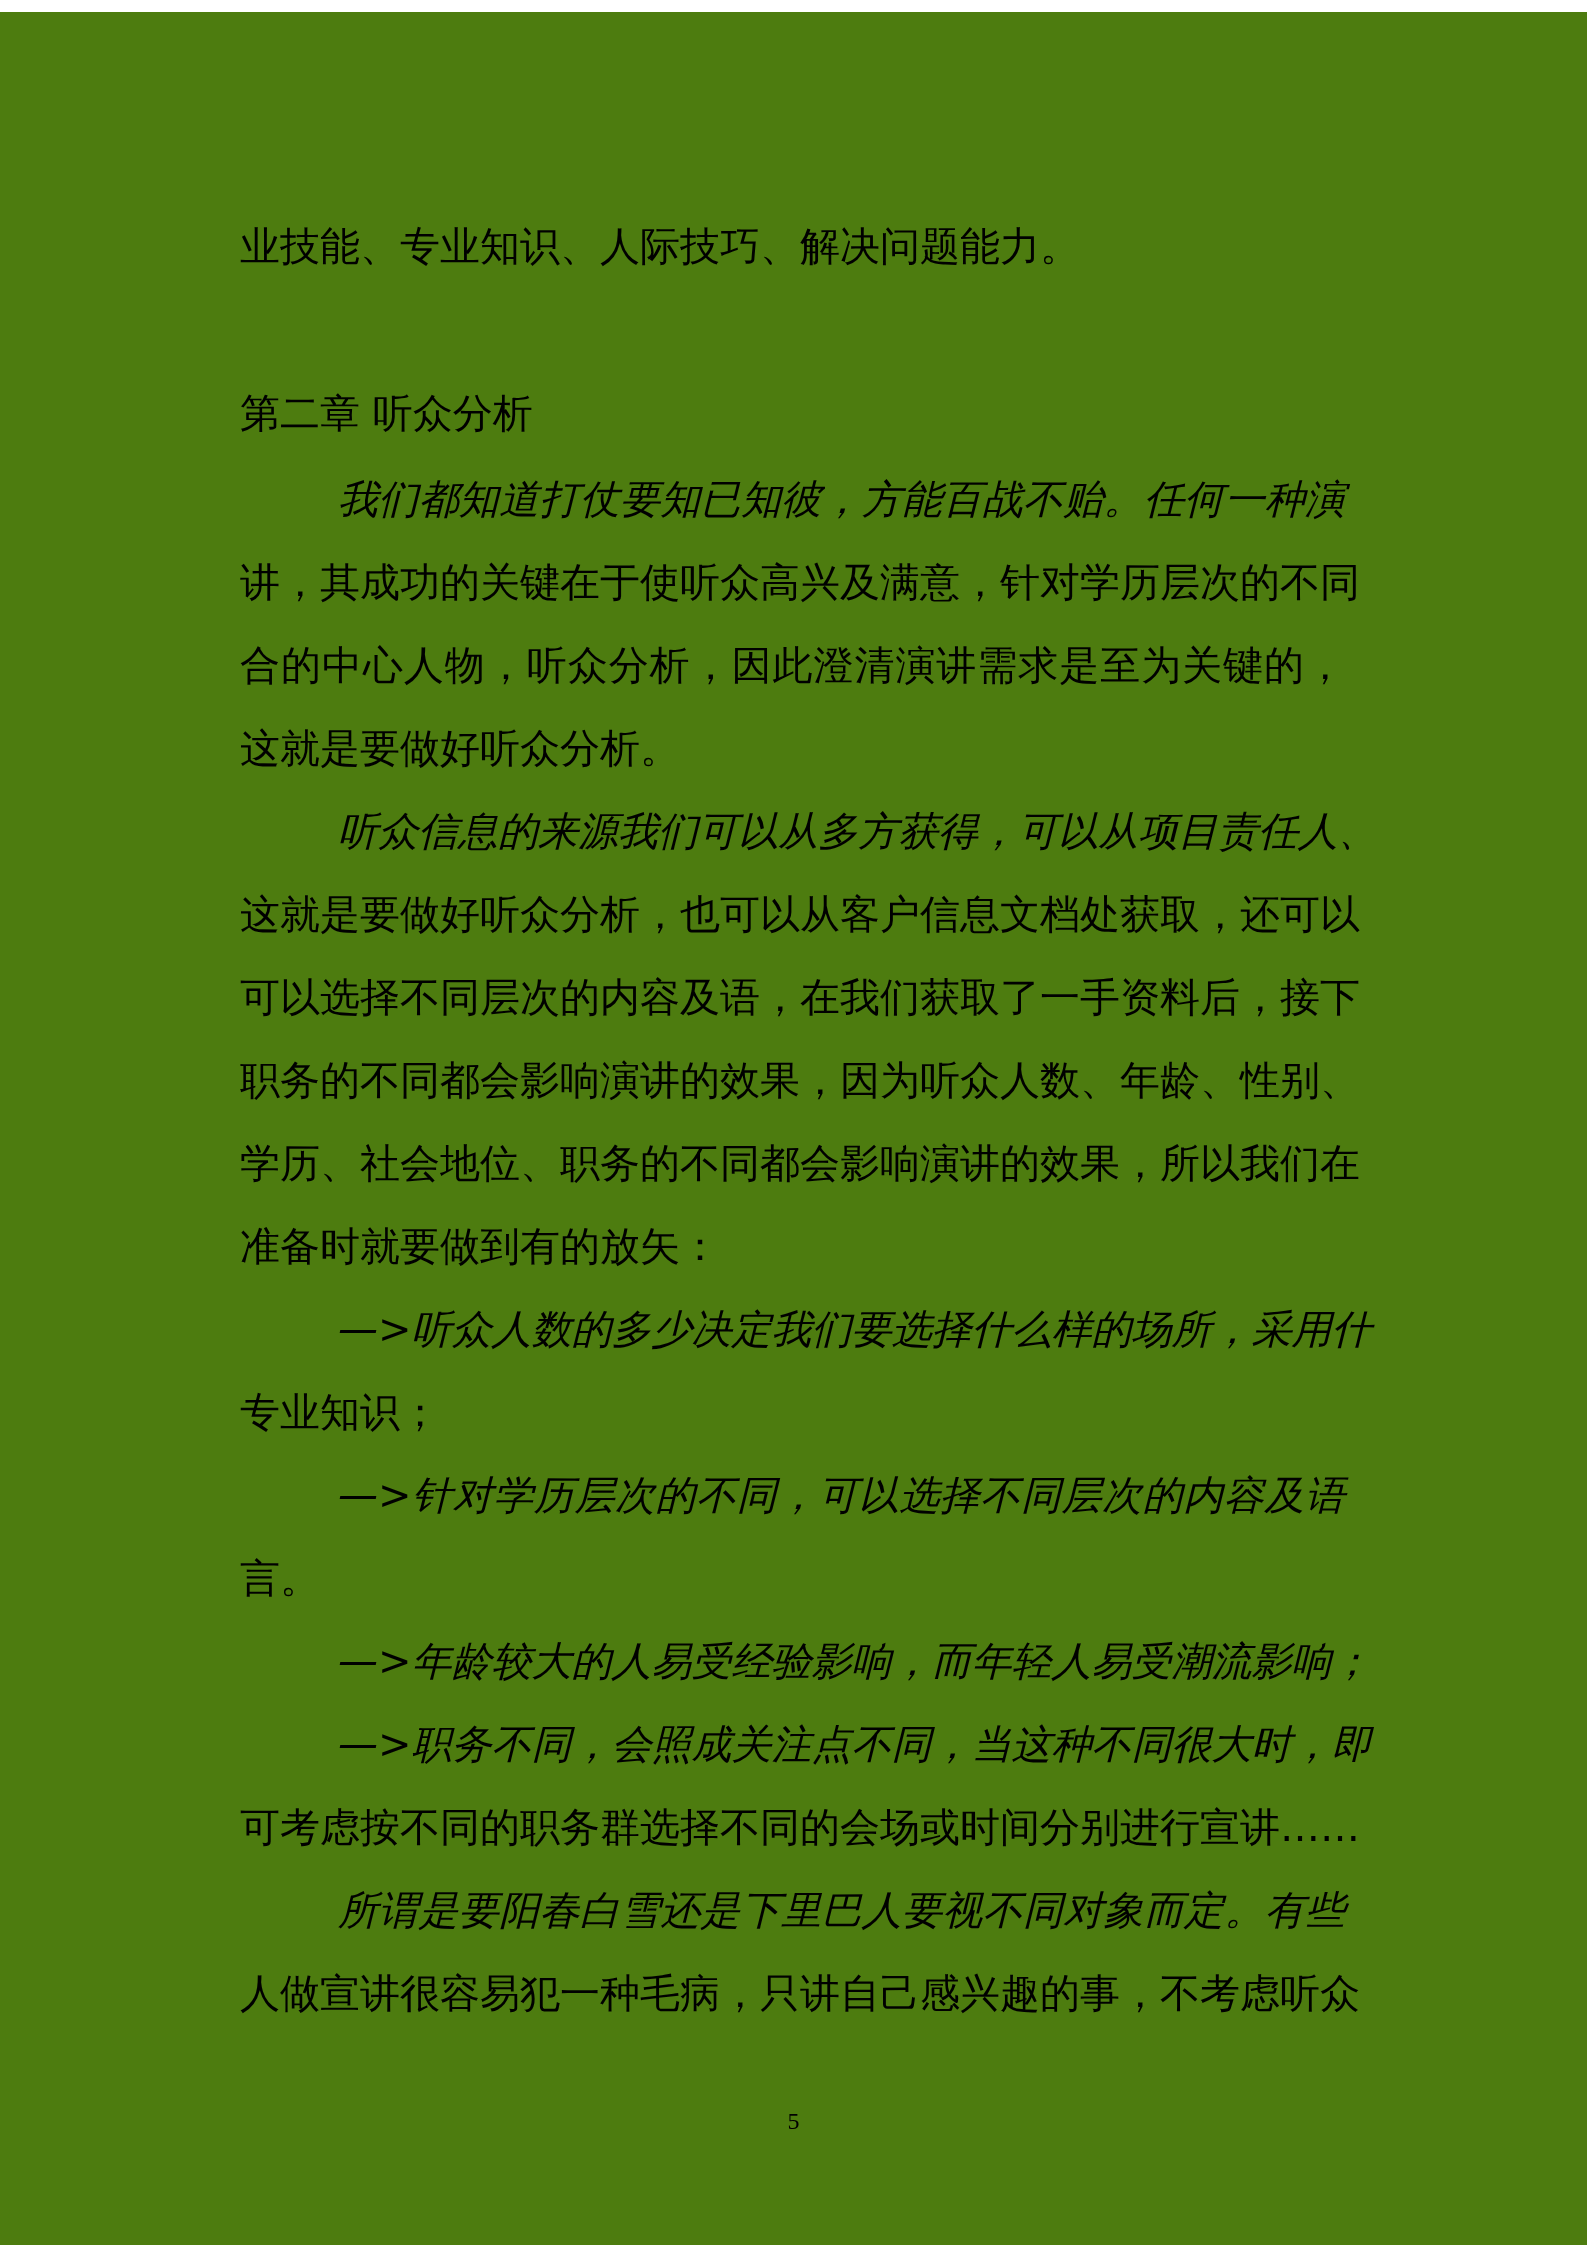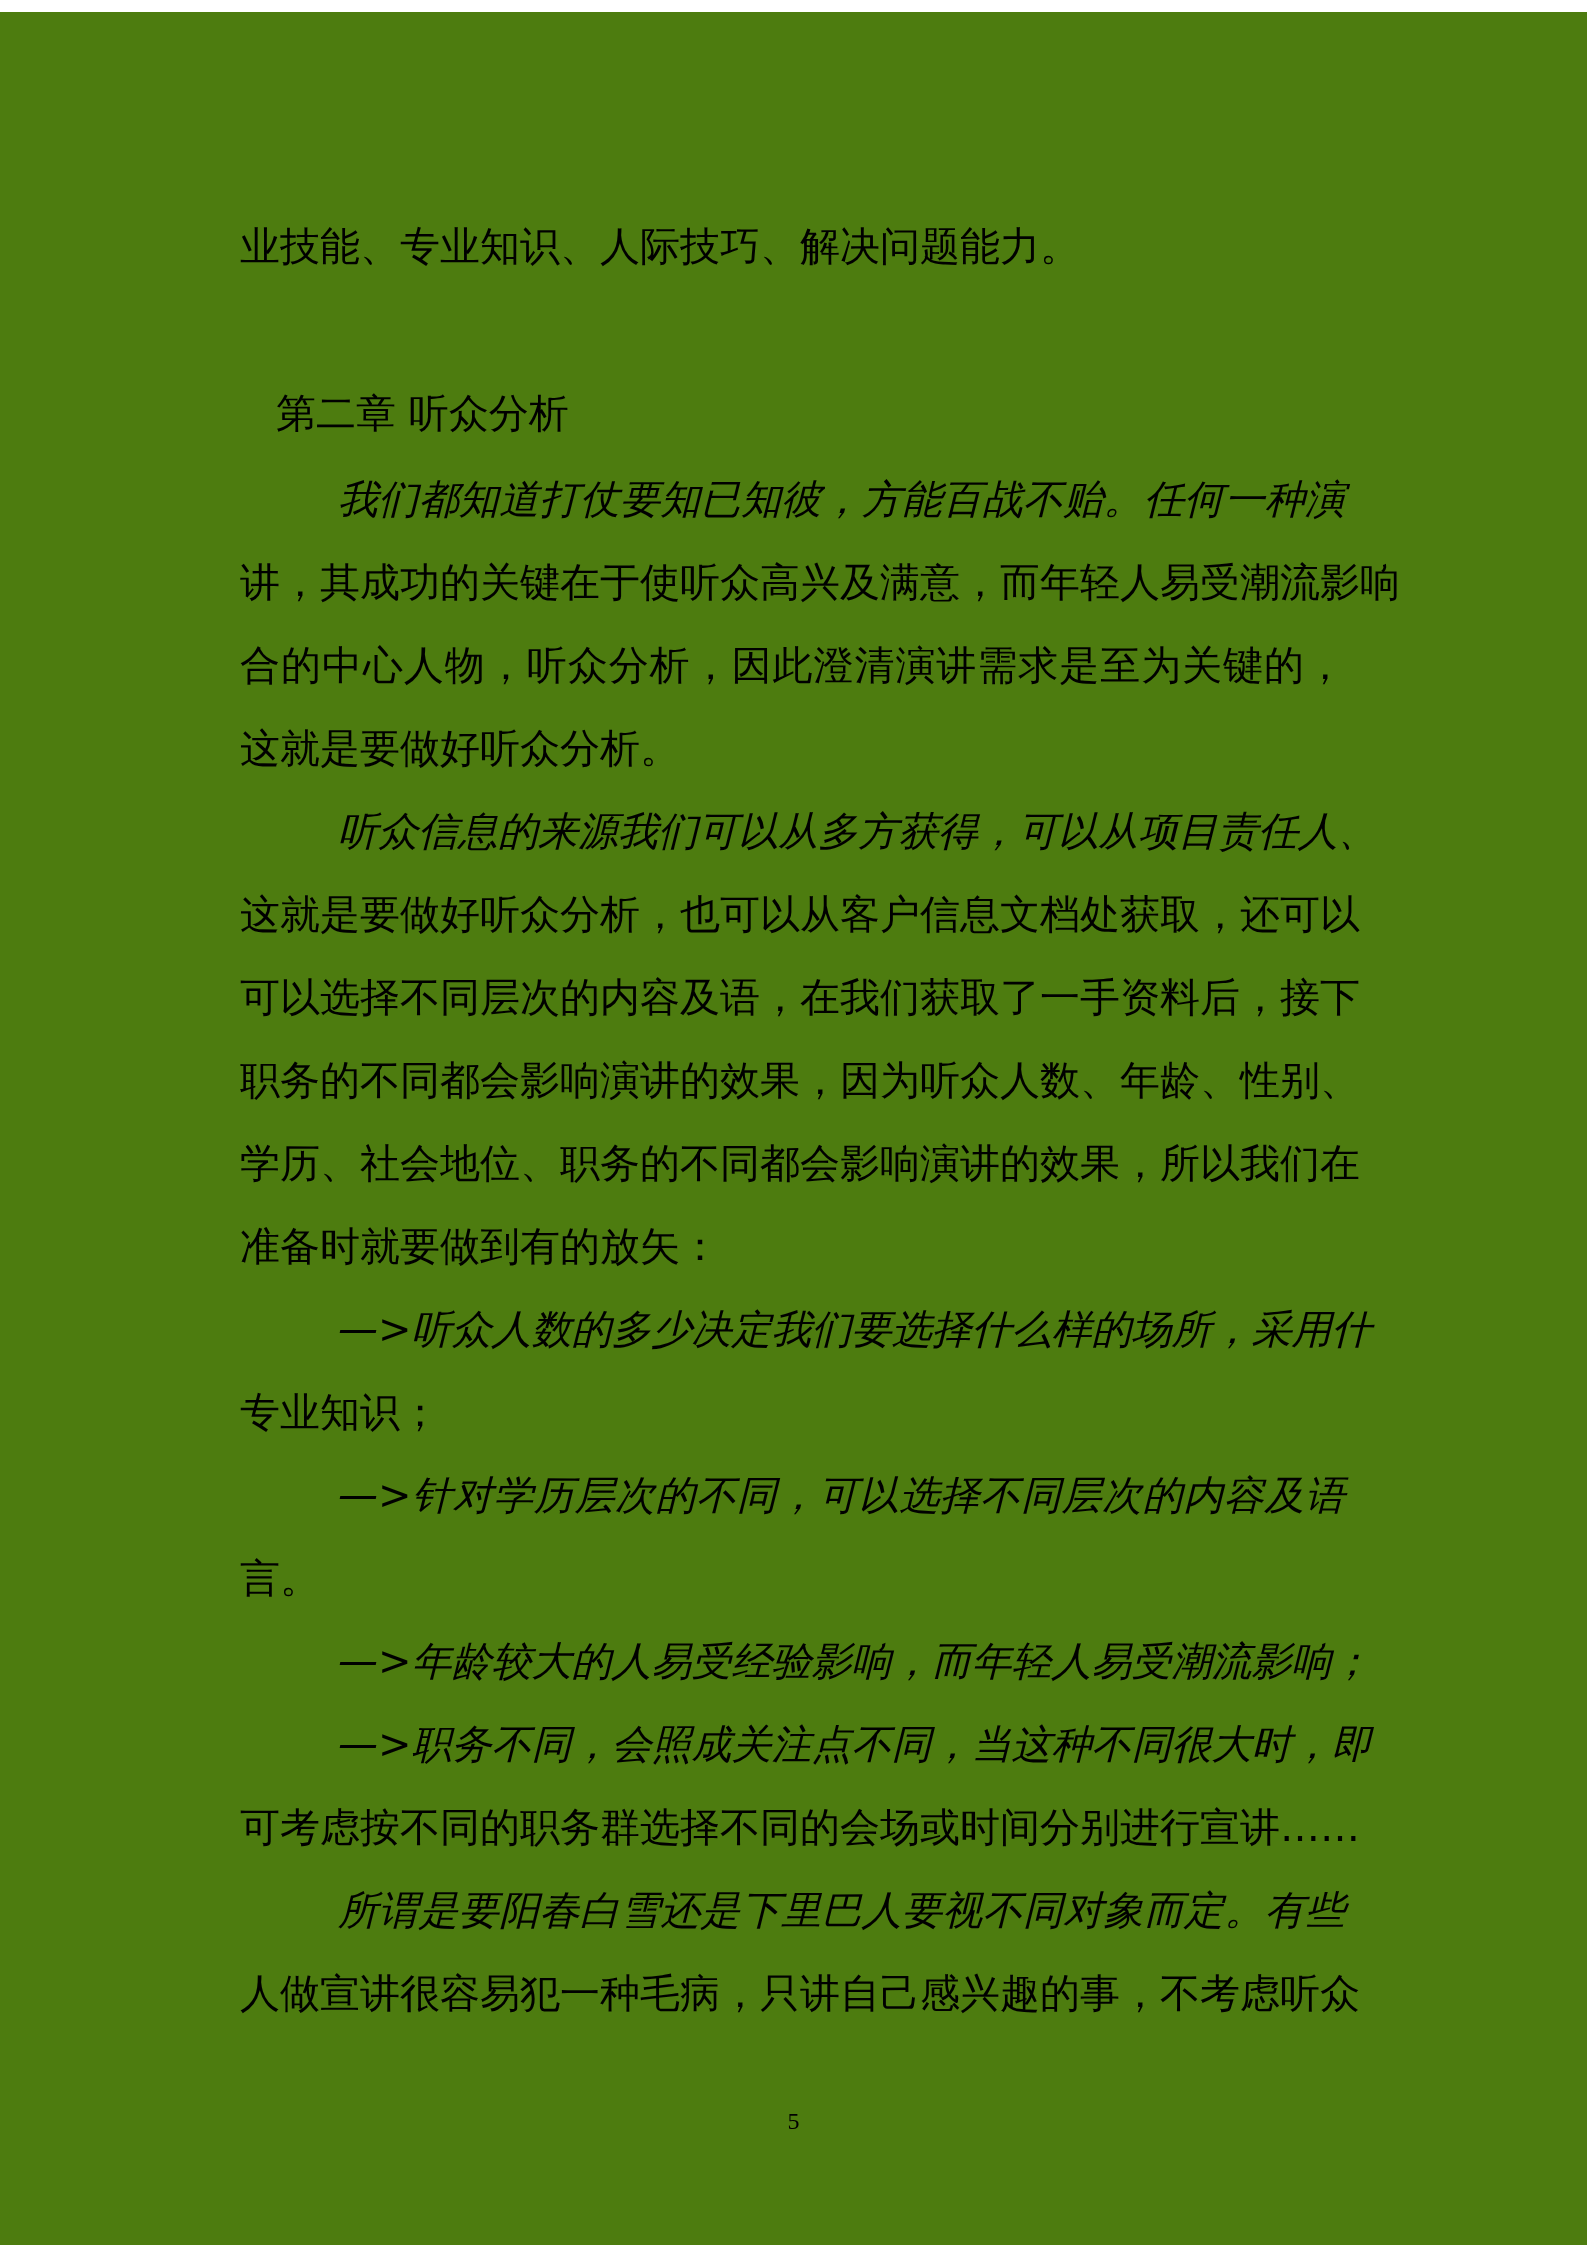--- a/index.html
+++ b/index.html
@@ -13,40 +13,40 @@
     line-height: 83px;
     font-family: "DejaVu Sans", "Liberation Sans", sans-serif;
     font-size: 40px;
     color: #000000;
     white-space: nowrap;
     text-align: justify;
     text-align-last: justify;
   }
   .line.last { text-align: left; text-align-last: left; }
   .line.indent { left: 338px; width: 1007px; font-style: italic; }
-  .heading { text-align: left; text-align-last: left; margin-left: 36px; }
+  .heading { text-align: left; text-align-last: left; }
   .page-number {
     position: absolute;
     left: 0; width: 1587px;
     top: 2096px;
     text-align: center;
     font-family: "Liberation Serif", "DejaVu Serif", serif;
     font-size: 24px;
     color: #000000;
   }
 </style>
 </head>
 <body>
 
 <div class="page">
   <div id="lines">
     <div class="line last" style="top:193px">业技能、专业知识、人际技巧、解决问题能力。</div>
     <div class="line heading" style="top:360px">第二章  听众分析</div>
     <div class="line indent" style="top:446px">我们都知道打仗要知已知彼，方能百战不贻。任何一种演</div>
-    <div class="line" style="top:529px">讲，其成功的关键在于使听众高兴及满意，而年轻人易受潮流影响</div>
+    <div class="line" style="top:529px">讲，其成功的关键在于使听众高兴及满意，针对学历层次的不同</div>
     <div class="line" style="top:612px">合的中心人物，听众分析，因此澄清演讲需求是至为关键的，</div>
     <div class="line last" style="top:695px">这就是要做好听众分析。</div>
     <div class="line indent" style="top:778px">听众信息的来源我们可以从多方获得，可以从项目责任人、</div>
     <div class="line" style="top:861px">这就是要做好听众分析，也可以从客户信息文档处获取，还可以</div>
     <div class="line" style="top:944px">可以选择不同层次的内容及语，在我们获取了一手资料后，接下</div>
     <div class="line" style="top:1027px">职务的不同都会影响演讲的效果，因为听众人数、年龄、性别、</div>
     <div class="line" style="top:1110px">学历、社会地位、职务的不同都会影响演讲的效果，所以我们在</div>
     <div class="line last" style="top:1193px">准备时就要做到有的放矢：</div>
     <div class="line indent" style="top:1276px">—&gt;听众人数的多少决定我们要选择什么样的场所，采用什</div>
     <div class="line last" style="top:1359px">专业知识；</div>

